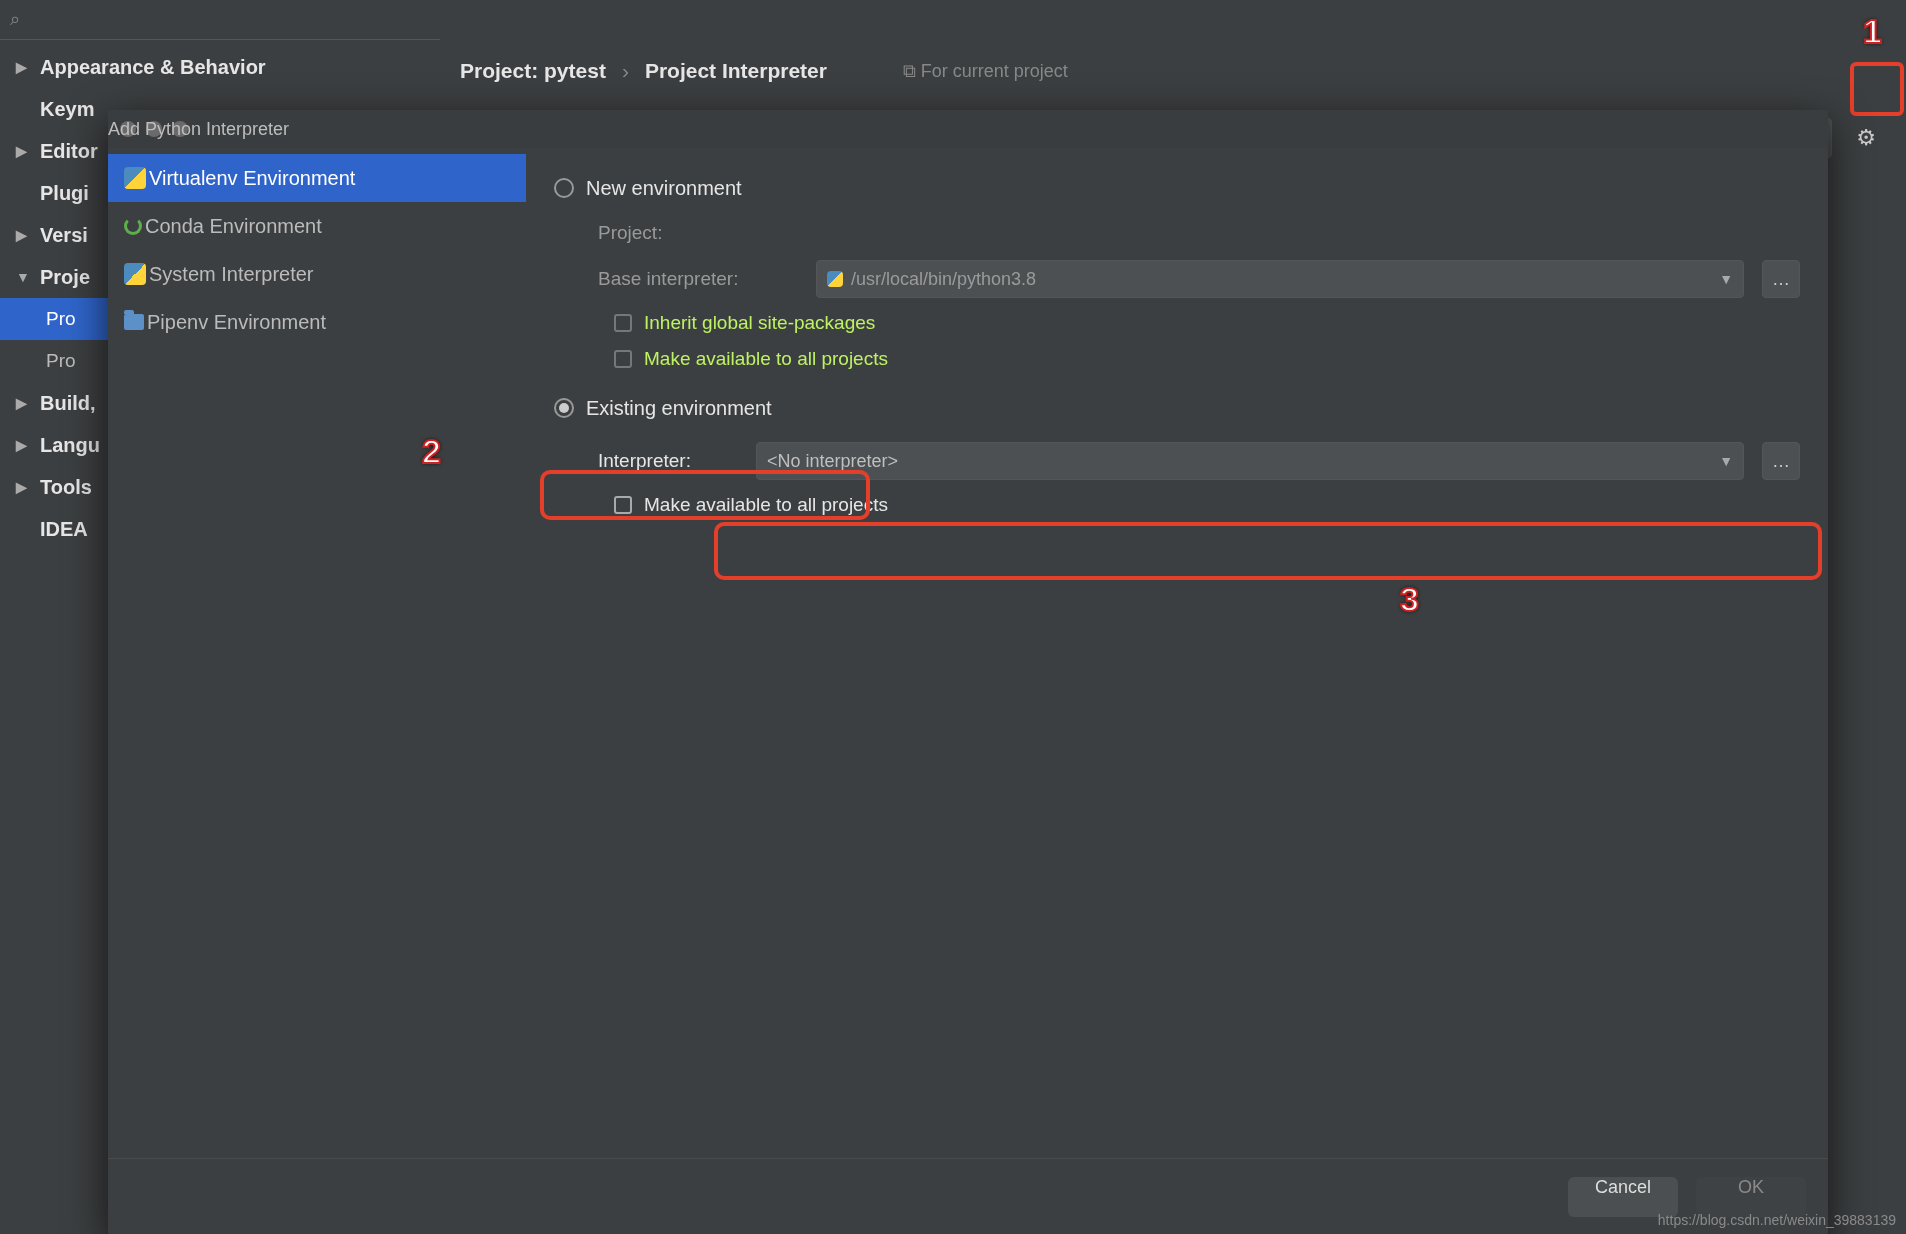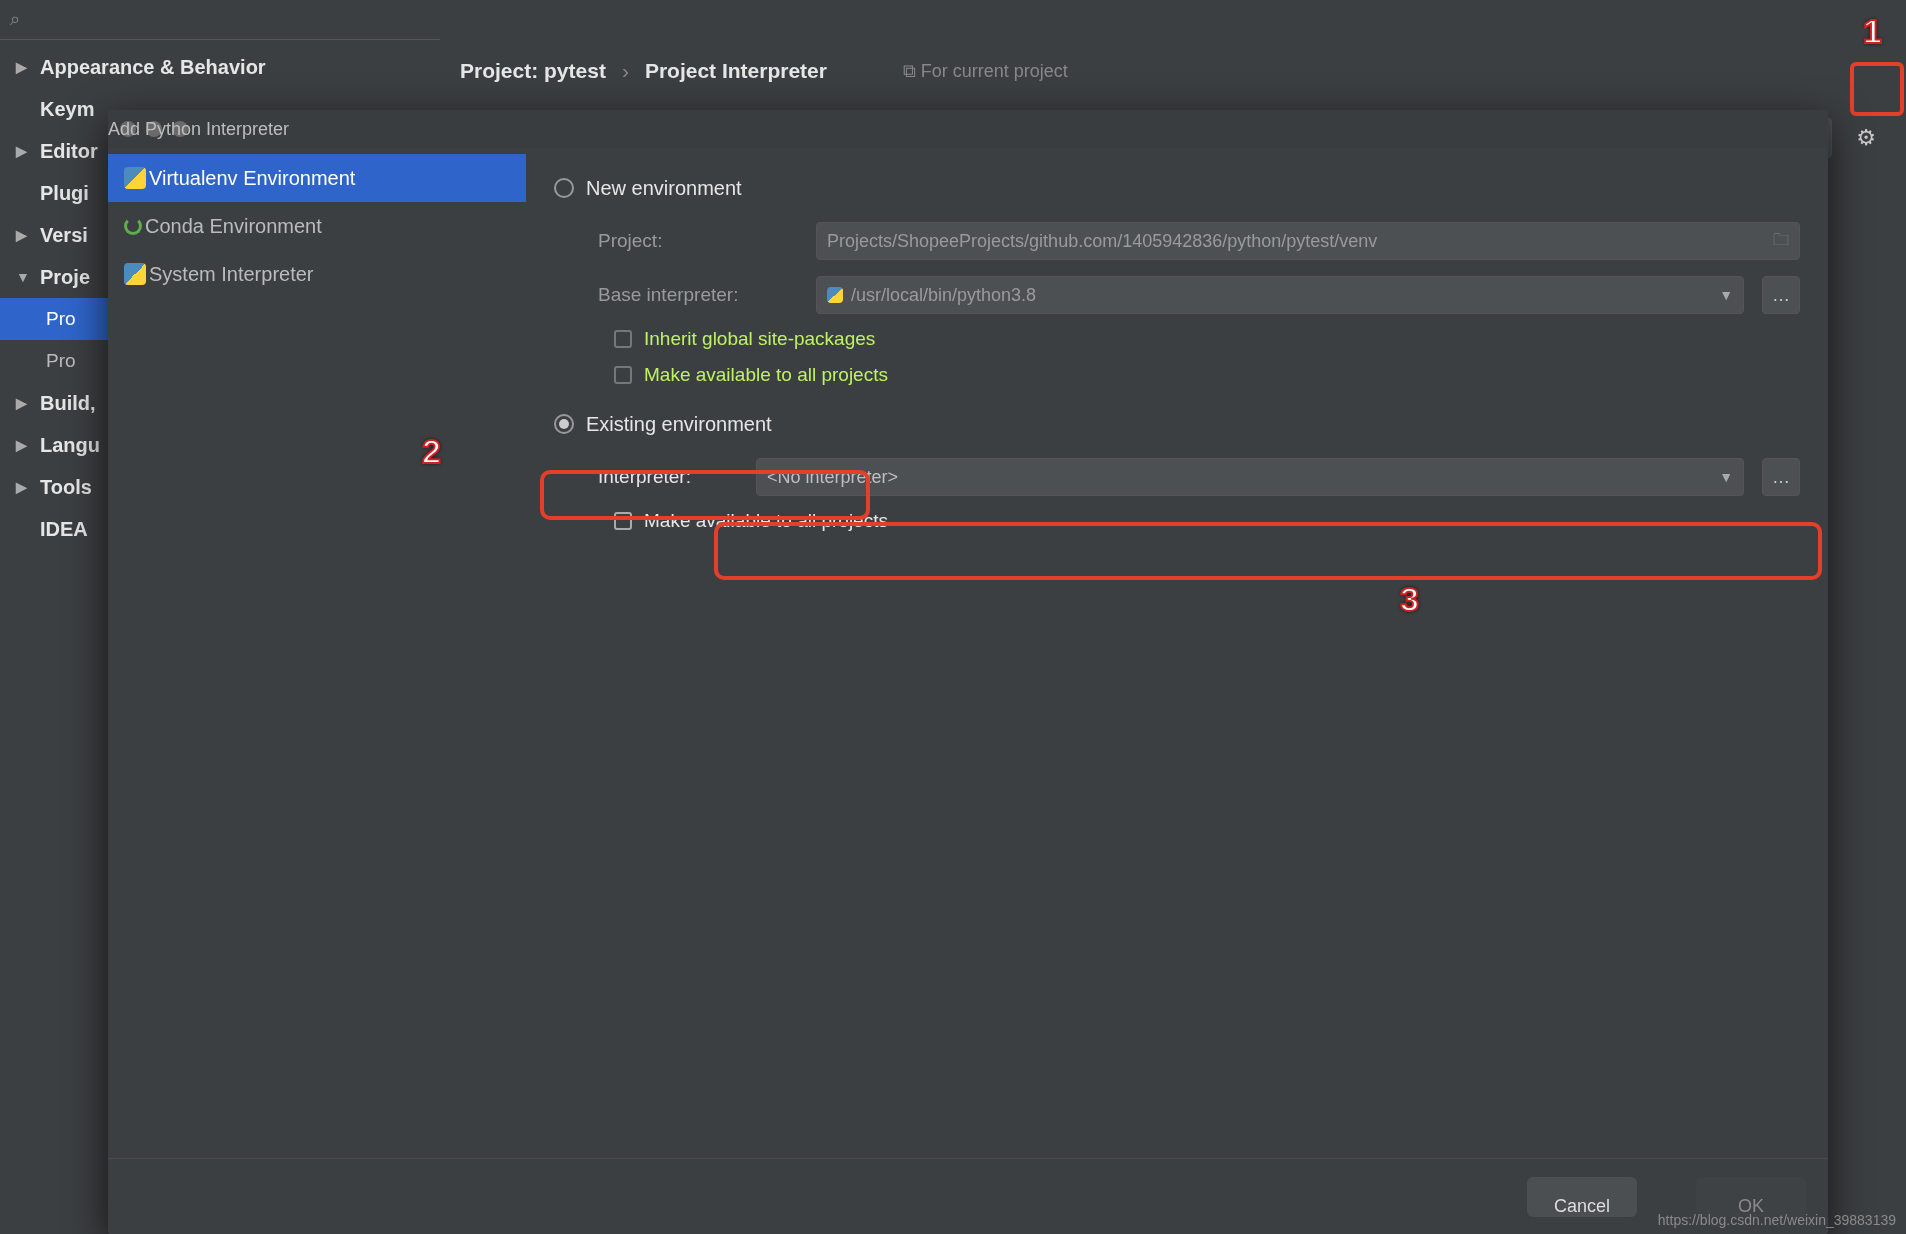--- a/index.html
+++ b/index.html
@@ -205,23 +205,22 @@
     position:absolute; border:var(--highlight-border); border-radius:10px;
     pointer-events:none;
   }
 
   .footer {
     height:76px; display:flex; align-items:center; justify-content:flex-end;
     gap:18px; padding:0 22px; border-top:1px solid #4a4a4a;
   }
   .btn {
     min-width:110px; height:40px; border-radius:6px;
-    display:flex; align-items:flex-end; justify-content:center;
+    display:flex; align-items:flex-start; justify-content:center;
     font-size:18px;
-    margin-left:41px;
   }
   .btn.cancel { background: var(--btn-bg); color:#ddd;}
   .btn.ok { background:#3f4244; color:#8a8a8a;}
 
   .watermark {
     position:absolute; right:10px; bottom:6px;
     color:#8a8a8a; font-size:14px;
   }
 </style>
 </head>
@@ -322,34 +321,34 @@
         <span>Virtualenv Environment</span>
       </div>
       <div class="side-item">
         <span class="side-icon conda"></span>
         <span>Conda Environment</span>
       </div>
       <div class="side-item">
         <span class="side-icon py"></span>
         <span>System Interpreter</span>
       </div>
+      <div class="side-item">
+        <span class="side-icon folder"></span>
+        <span>Pipenv Environment</span>
+      </div>
     </div>
 
     <div class="form-area">
 
       <div class="radio-row">
         <span class="radio"></span>
         <span>New environment</span>
       </div>
       <div class="field-row">
         <span class="field-label">Project:</span>
-        <div class="text-input disabled">
-          <span>Projects/ShopeeProjects/github.com/1405942836/python/pytest/venv</span>
-          <span class="fold-icon">🗀</span>
-        </div>
       </div>
       <div class="field-row">
         <span class="field-label">Base interpreter:</span>
         <div class="text-input disabled">
           <span class="py-icon" style="width:16px;height:16px"></span>
           <span>/usr/local/bin/python3.8</span>
           <span class="chev">▼</span>
         </div>
         <div class="more-btn">
           <span>…</span>

